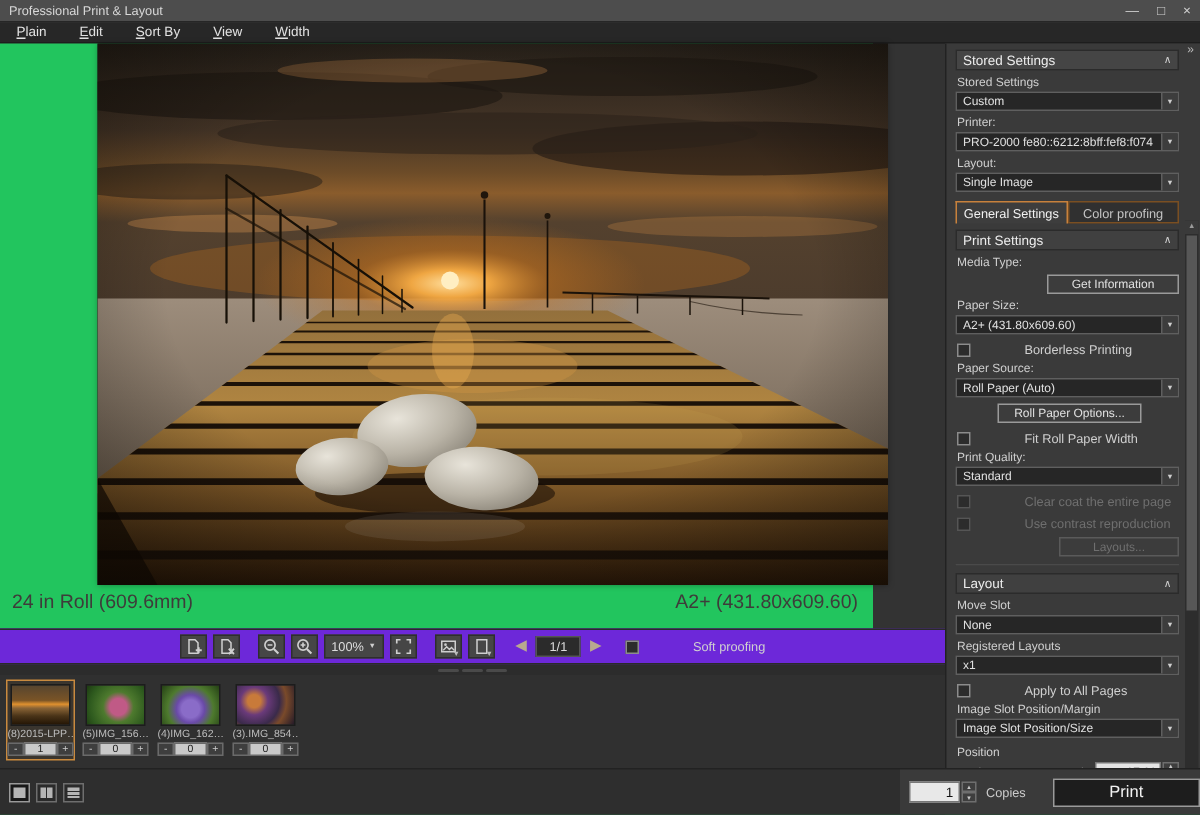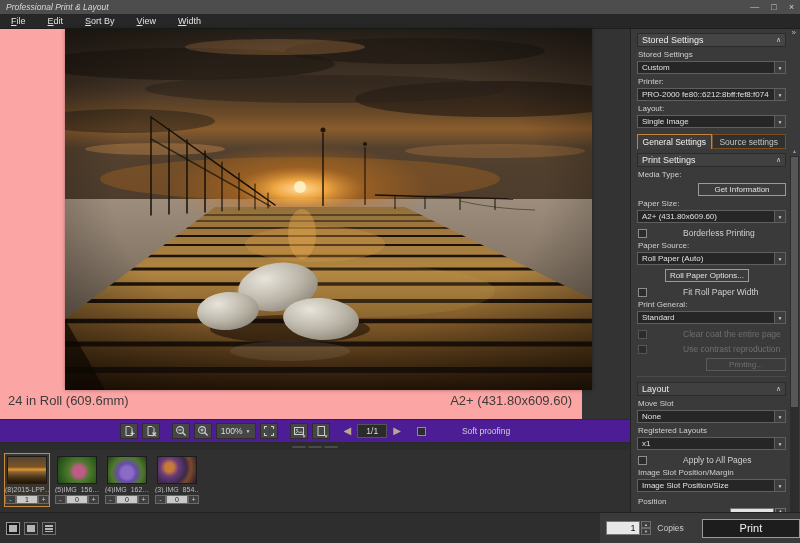--- a/index.html
+++ b/index.html
@@ -2,41 +2,41 @@
 <html><head>
 <meta charset="utf-8">
 <style>
   * { margin:0; padding:0; box-sizing:border-box; }
   html,body { width:800px; height:543px; overflow:hidden; background:#2e2e2e;
               font-family:"Liberation Sans", sans-serif; -webkit-font-smoothing:antialiased; }
   .app { position:relative; width:800px; height:543px; background:#333; }
 
   
   .titlebar { position:absolute; left:0; top:0; width:800px; height:15px; background:#4d4d4d;
-              display:flex; align-items:center; padding:0 6px; border-bottom:1px solid #262626;font-style:italic; }
+              display:flex; align-items:center; padding:0 6px; border-bottom:1px solid #262626; }
   .titlebar .title { font-size:8.5px; color:#d8d8d8; flex:1; }
   .wctrl { display:flex; gap:12px; align-items:center; }
   .wctrl span { font-size:9px; color:#cfcfcf; line-height:9px; cursor:default; }
 
   
   .menubar { position:absolute; left:0; top:15px; width:800px; height:14px; background:#272727;
              display:flex; align-items:center; gap:0; border-bottom:1px solid #1d1d1d; }
   .menu-item { display:inline-block; font-size:9px; color:#e2e2e2; padding:0 11px; line-height:13px; }
   .menu-item::first-letter { text-decoration:underline; }
 
   
-  .preview { position:absolute; left:0; top:29px; width:582px; height:390px; background:#fca5a5; }
+  .preview { position:absolute; left:0; top:29px; width:582px; height:390px; background:#22c55e; }
   .photo { position:absolute; left:65px; top:0px; width:527px; height:361px; background:#111;
            box-shadow:0 0 4px rgba(0,0,0,.35); }
   .photo svg { display:block; width:100%; height:100%; }
   .status-left  { position:absolute; left:8px;  top:364px; font-size:13px; color:#3e3c3a; }
   .status-right { position:absolute; right:10px; top:364px; font-size:13px; color:#3e3c3a; }
 
   
-  .toolbar { position:absolute; left:0; top:419px; width:630px; height:24px; background:#4c1d95;
+  .toolbar { position:absolute; left:0; top:419px; width:630px; height:24px; background:#6d28d9;
              border-top:1px solid #2a2a2a; border-bottom:1px solid #2a2a2a;
              display:flex; align-items:center; justify-content:center; gap:4px; }
   .tbtn { width:18px; height:16px; background:#464646; border:1px solid #2e2e2e;
           display:flex; align-items:center; justify-content:center; position:relative; }
   .tbtn svg { display:block; }
   .tsep { width:4px; }
   .zoomlevel { height:16px; background:#464646; border:1px solid #2e2e2e; color:#ddd; font-size:8.5px;
                display:flex; align-items:center; gap:3px; padding:0 4px; }
   .ddot { font-size:5px; color:#cfcfcf; }
   .corner-dot { position:absolute; right:0px; bottom:-1px; font-size:5px; color:#bbb; }
@@ -140,21 +140,21 @@
   <div class="titlebar">
     <span class="title">Professional Print &amp; Layout</span>
     <span class="wctrl">
       <span>—</span>
       <span>□</span>
       <span>×</span>
     </span>
   </div>
 
   <div class="menubar">
-    <span class="menu-item">File</span>
+    <span class="menu-item">Plain</span>
     <span class="menu-item">Edit</span>
     <span class="menu-item">Sort By</span>
     <span class="menu-item">View</span>
     <span class="menu-item">Width</span>
   </div>
 
   <div class="preview">
     <div class="photo">
       <svg viewBox="0 0 527 361" preserveAspectRatio="none">
         <defs>
@@ -403,21 +403,21 @@
     </div>
 
     <div class="plabel">Layout:</div>
     <div class="dd">
       <span class="v">Single Image</span>
       <span class="a">▼</span>
     </div>
 
     <div class="tabs">
       <span class="tab active">General Settings</span>
-      <span class="tab inactive">Source settings</span>
+      <span class="tab inactive">Color proofing</span>
     </div>
 
     <div class="sechead" style="background:#404040;">
       <span class="t">Print Settings</span>
       <span class="c">∧</span>
     </div>
 
     <div class="plabel">Media Type:</div>
     <div class="pbtn" style="width:88px;">Get Information</div>
 
@@ -430,42 +430,42 @@
     <div class="pchk">
       <span class="chk"></span>
       <span class="chklbl">Borderless Printing</span>
     </div>
 
     <div class="plabel">Paper Source:</div>
     <div class="dd">
       <span class="v">Roll Paper (Auto)</span>
       <span class="a">▼</span>
     </div>
-    <div class="pbtn" style="width:84px;margin-left:28px;">Roll Paper Options...</div>
+    <div class="pbtn" style="width:96px;margin-left:28px;">Roll Paper Options...</div>
 
     <div class="pchk">
       <span class="chk"></span>
       <span class="chklbl">Fit Roll Paper Width</span>
     </div>
 
-    <div class="plabel">Print General:</div>
+    <div class="plabel">Print Quality:</div>
     <div class="dd">
       <span class="v">Standard</span>
       <span class="a">▼</span>
     </div>
 
     <div class="pchk">
       <span class="chk dim"></span>
       <span class="chklbl dim">Clear coat the entire page</span>
     </div>
     <div class="pchk">
       <span class="chk dim"></span>
       <span class="chklbl dim">Use contrast reproduction</span>
     </div>
-    <div class="pbtn dim" style="width:80px;">Printing...</div>
+    <div class="pbtn dim" style="width:80px;">Layouts...</div>
 
     <div class="hr"></div>
 
     <div class="sechead" style="background:#404040;">
       <span class="t">Layout</span>
       <span class="c">∧</span>
     </div>
 
     <div class="plabel">Move Slot</div>
     <div class="dd">

